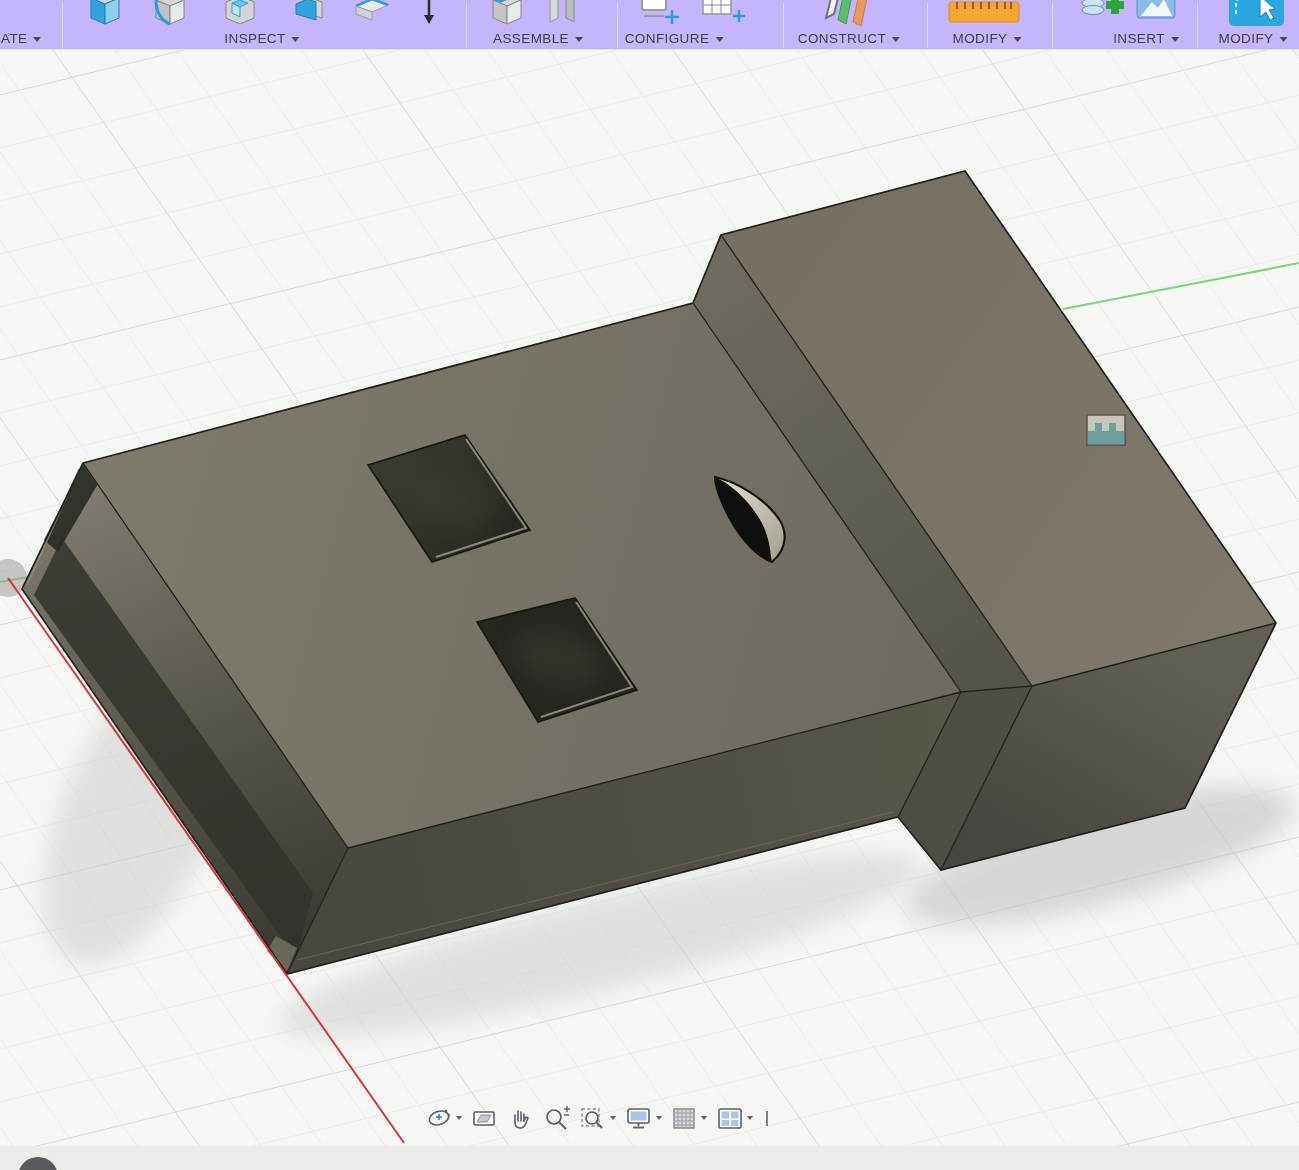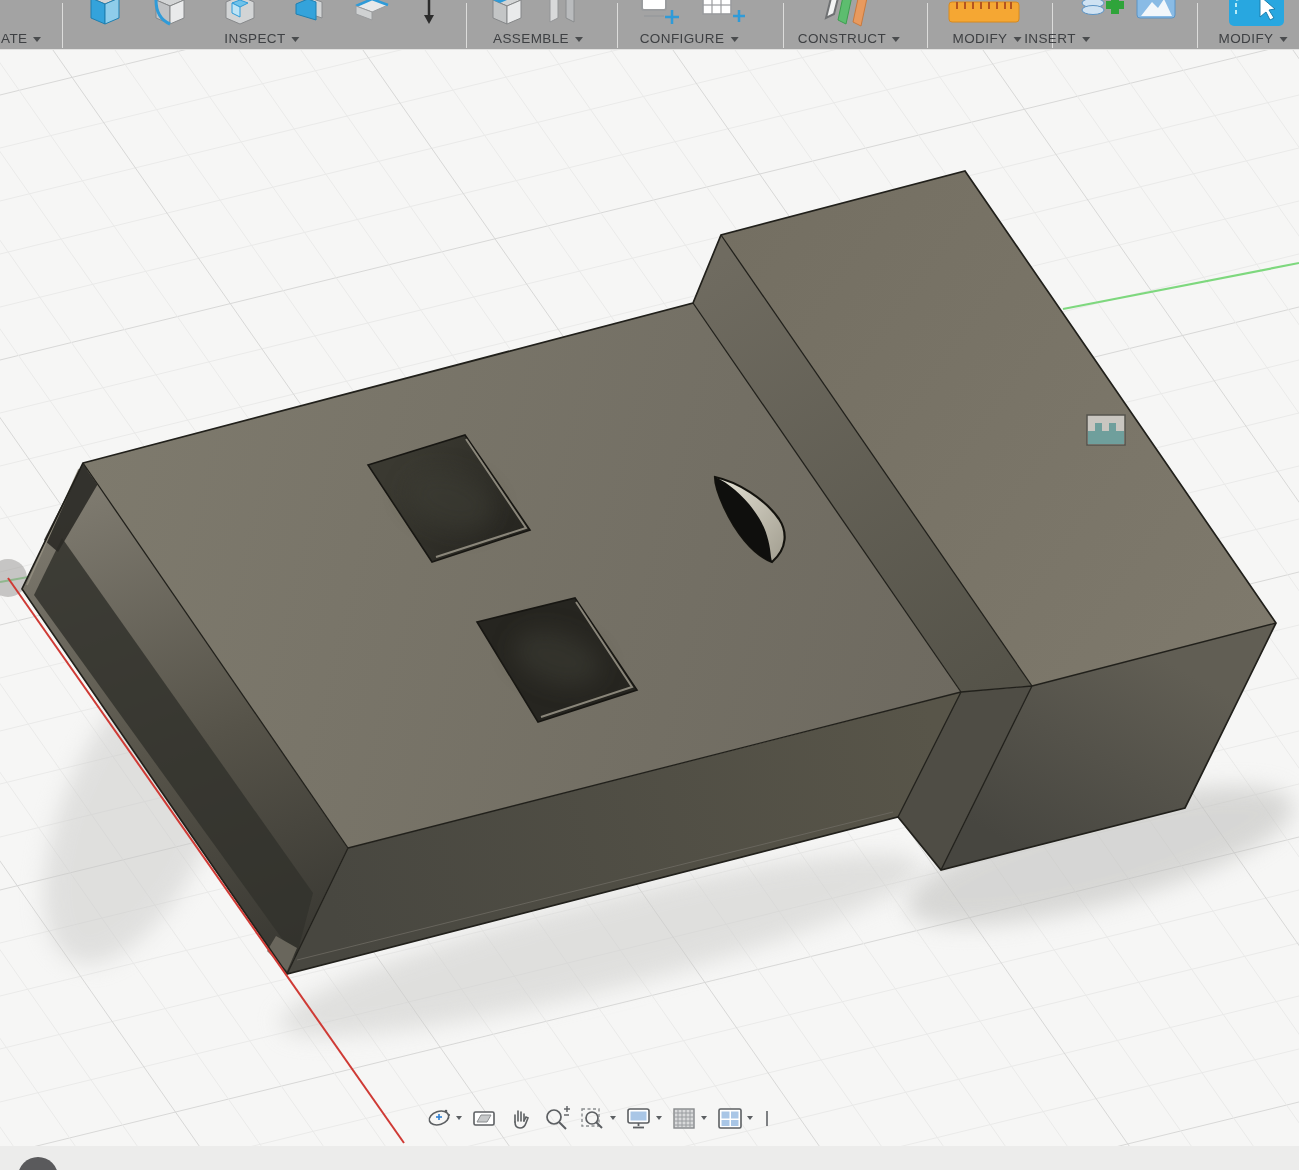--- a/index.html
+++ b/index.html
@@ -1,19 +1,19 @@
 <!DOCTYPE html>
 <html><head>
 <meta charset="utf-8">
 <style>
   html,body{margin:0;padding:0;}
   body{width:1299px;height:1170px;position:relative;overflow:hidden;
        font-family:"Liberation Sans",sans-serif;background:#f6f6f5;}
   
-  #toolbar{position:absolute;left:0;top:0;width:1299px;height:49px;background:#a3a3a3;
+  #toolbar{position:absolute;left:0;top:0;width:1299px;height:49px;background:#c4b5fd;
            border-bottom:1px solid #e2e2e1;overflow:hidden;z-index:20;}
   .tb-sep{position:absolute;top:3px;width:1px;height:45px;background:#dcdcdb;}
   .tb-menu{position:absolute;top:31px;display:flex;align-items:center;gap:6px;
            transform:translateX(-50%);cursor:default;}
   .tb-menu.left-edge{transform:none;}
   .tb-label{font-size:13.5px;color:#3e4043;letter-spacing:.4px;white-space:nowrap;}
   .caret{width:0;height:0;border-left:4px solid transparent;border-right:4px solid transparent;
          border-top:5px solid #4a4c4e;margin-top:2px;}
   .tb-icon{position:absolute;top:-16px;}
   .tb-icon.ruler{top:-14px;}
@@ -325,33 +325,33 @@
     <span class="caret"></span>
   </div>
   <div class="tb-menu" style="left:262px">
     <span class="tb-label">INSPECT</span>
     <span class="caret"></span>
   </div>
   <div class="tb-menu" style="left:538px">
     <span class="tb-label">ASSEMBLE</span>
     <span class="caret"></span>
   </div>
-  <div class="tb-menu" style="left:689px">
+  <div class="tb-menu" style="left:674px">
     <span class="tb-label">CONFIGURE</span>
     <span class="caret"></span>
   </div>
   <div class="tb-menu" style="left:849px">
     <span class="tb-label">CONSTRUCT</span>
     <span class="caret"></span>
   </div>
   <div class="tb-menu" style="left:987px">
     <span class="tb-label">MODIFY</span>
     <span class="caret"></span>
   </div>
-  <div class="tb-menu" style="left:1057px">
+  <div class="tb-menu" style="left:1146px">
     <span class="tb-label">INSERT</span>
     <span class="caret"></span>
   </div>
   <div class="tb-menu" style="left:1253px">
     <span class="tb-label">MODIFY</span>
     <span class="caret"></span>
   </div>
 </div>
 
 <div id="navbar">

